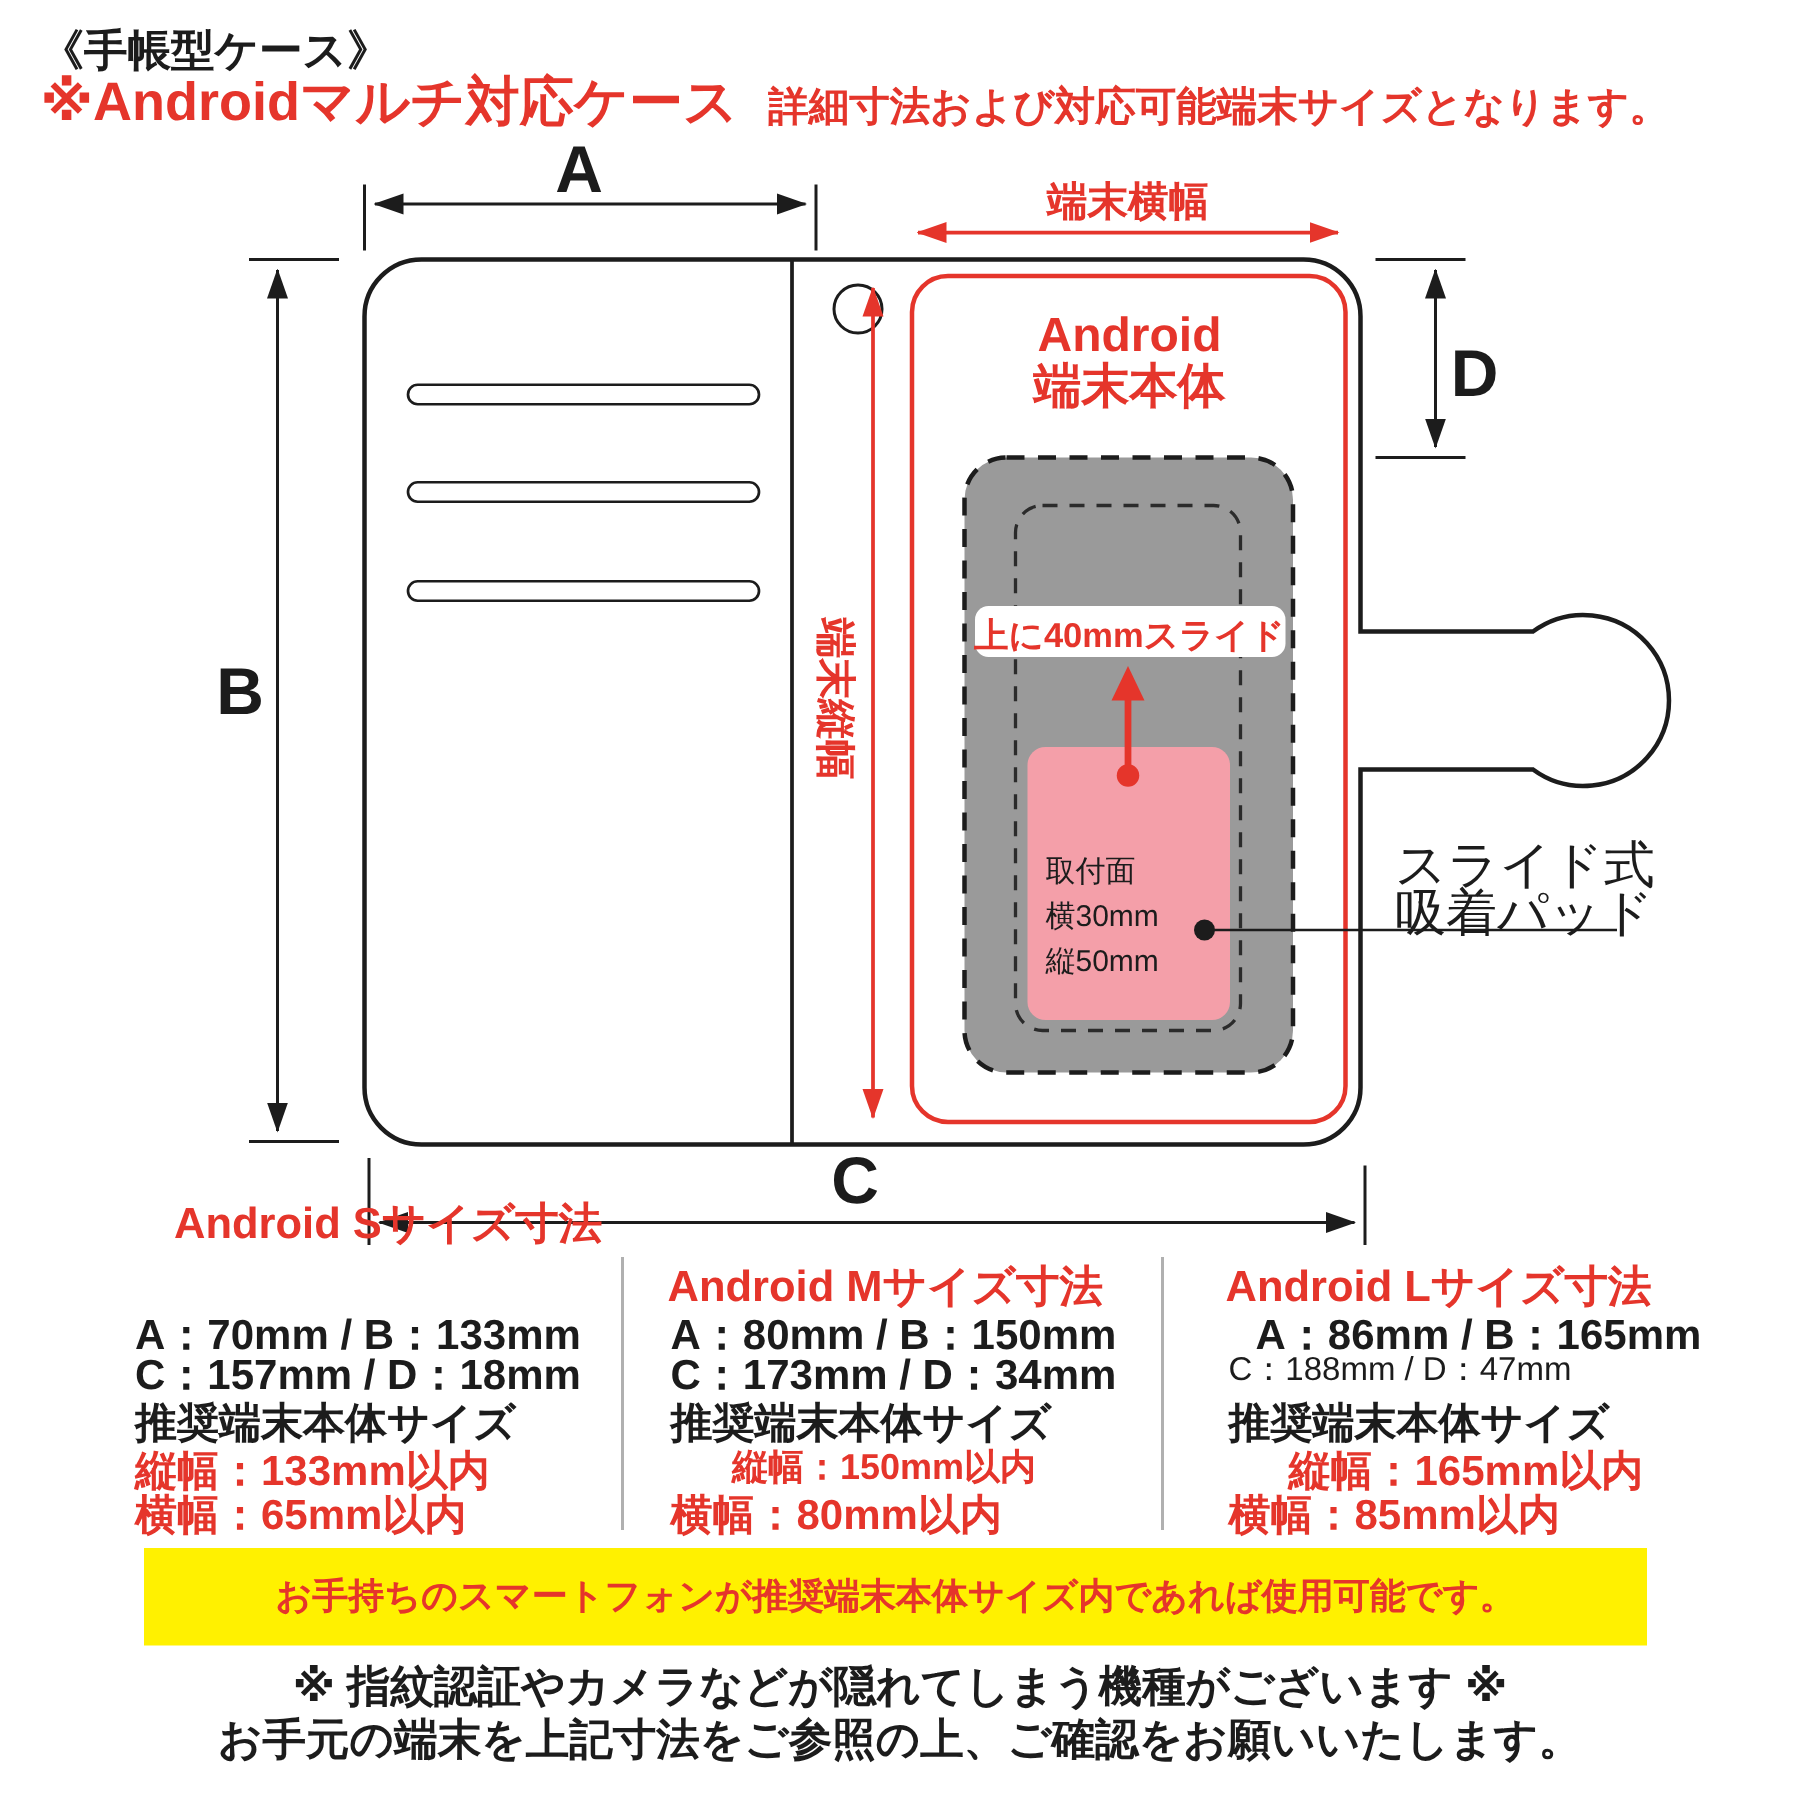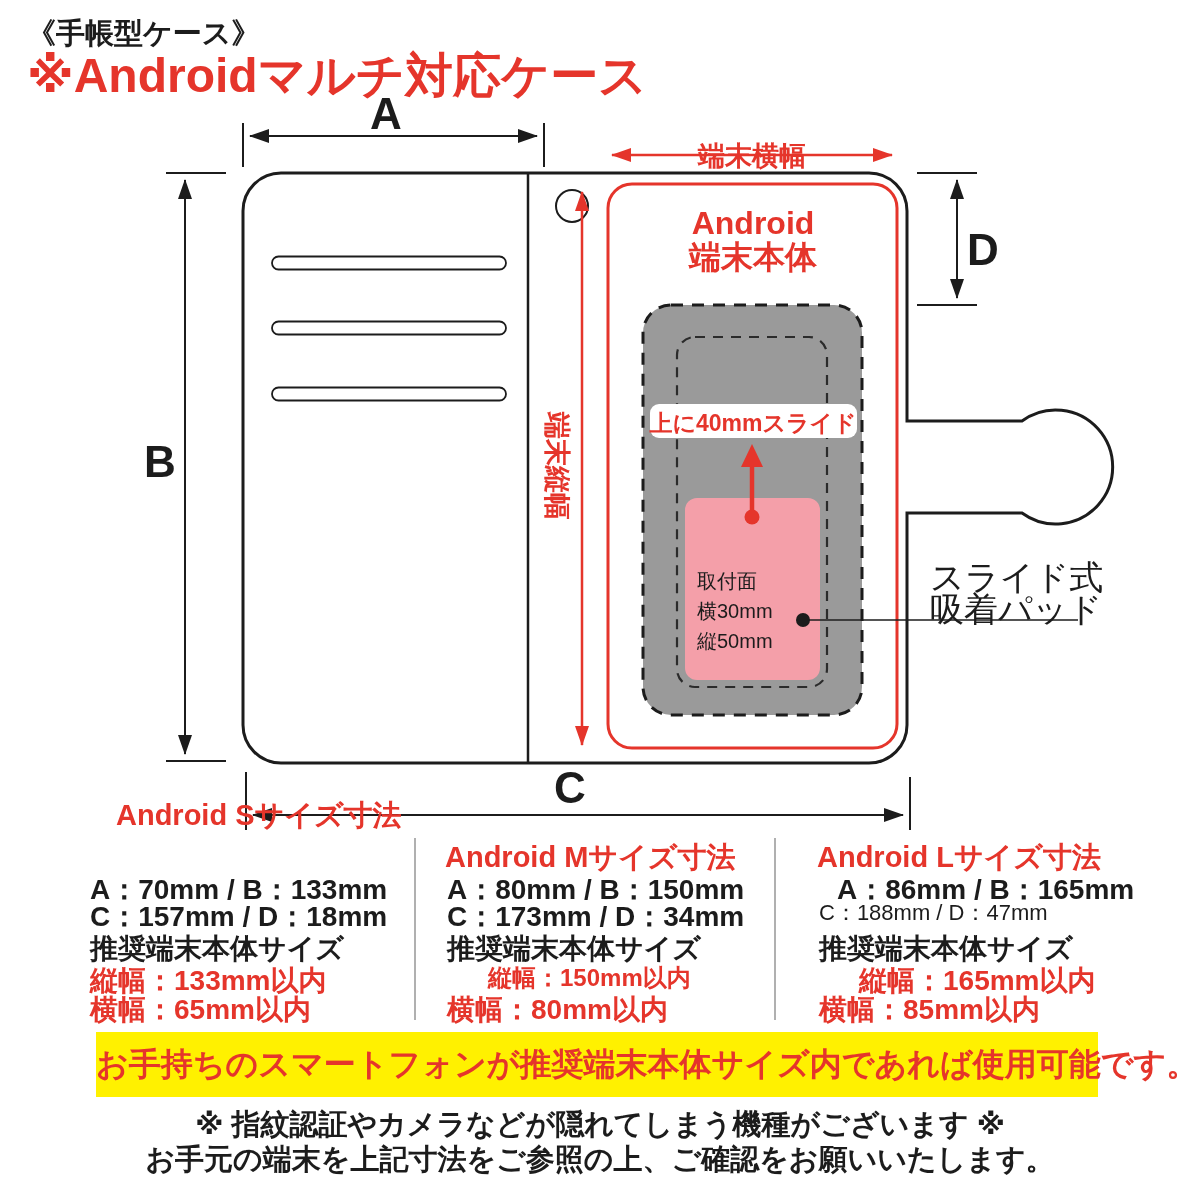--- a/index.html
+++ b/index.html
@@ -79,29 +79,30 @@
     <circle cx="803" cy="620" r="7" fill="#1c1c1c"></circle>
     <line x1="808" y1="620" x2="1078" y2="620" stroke="#1c1c1c" stroke-width="1.6"></line>
   </g>
 
   <line x1="415" y1="838" x2="415" y2="1020" stroke="#b0b0b0" stroke-width="2"></line>
   <line x1="775" y1="838" x2="775" y2="1020" stroke="#b0b0b0" stroke-width="2"></line>
 </svg>
 
 <div class="abs blk" style="left:27px;top:14px;font-size:29px;font-weight:700;">《手帳型ケース》</div>
 <div class="abs" style="left:27px;top:44px;display:flex;align-items:baseline;white-space:nowrap;">
-  <span class="red" style="font-size:48px;font-weight:700;text-align:right;">※Androidマルチ対応ケース</span>
+  <span class="red" style="font-size:36px;font-weight:700;text-align:right;">※Androidマルチ対応ケース</span>
+  <span class="red" style="font-size:27px;font-weight:700;margin-left:20px;">詳細寸法および対応可能端末サイズとなります。</span>
 </div>
 
 <div class="abs dim ctr" style="left:386px;top:92px;">A</div>
 <div class="abs dim ctr" style="left:160px;top:440px;">B</div>
 <div class="abs dim ctr" style="left:570px;top:766px;">C</div>
 <div class="abs dim ctr" style="left:983px;top:228px;">D</div>
 
-<div class="abs red ctr" style="left:752px;top:116px;font-size:27px;font-weight:700;white-space:nowrap;margin-top:22px;">端末横幅</div>
+<div class="abs red ctr" style="left:752px;top:116px;font-size:27px;font-weight:700;white-space:nowrap;">端末横幅</div>
 <div class="abs red ctr" style="left:753px;top:206px;font-size:32px;font-weight:700;text-align:center;line-height:34px;">
   <div>Android</div>
   <div>端末本体</div>
 </div>
 <div class="abs red" style="left:557px;top:466px;transform:translate(-50%,-50%) rotate(90deg);font-size:27px;font-weight:700;white-space:nowrap;">端末縦幅</div>
 <div class="abs red" style="left:753px;top:408px;transform:translateX(-50%);font-size:23px;font-weight:600;white-space:nowrap;">上に40mmスライド</div>
 
 <div class="abs blk" style="left:697px;top:566px;font-size:20px;line-height:30px;">
   <div>取付面</div>
   <div>横30mm</div>
@@ -128,17 +129,17 @@
 <div class="abs red" style="left:447px;top:991px;font-size:28px;font-weight:700;">横幅：80mm以内</div>
 
 <div class="abs red" style="left:817px;top:838px;font-size:29px;font-weight:700;">Android Lサイズ寸法</div>
 <div class="abs blk" style="left:837px;top:871px;font-size:28px;font-weight:700;">A：86mm / B：165mm</div>
 <div class="abs blk" style="left:819px;top:898px;font-size:22px;font-weight:400;text-align:right;">C：188mm / D：47mm</div>
 <div class="abs blk" style="left:819px;top:930px;font-size:28px;font-weight:700;">推奨端末本体サイズ</div>
 <div class="abs red" style="left:819px;top:962px;font-size:28px;font-weight:700;margin-left:40px;">縦幅：165mm以内</div>
 <div class="abs red" style="left:819px;top:991px;font-size:28px;font-weight:700;">横幅：85mm以内</div>
 
 <div class="abs" style="left:96px;top:1032px;width:1002px;height:65px;background:#fff100;">
-  <div class="red" style="font-size:32px;font-weight:700;text-align:center;line-height:65px;white-space:nowrap;">お手持ちのスマートフォンが推奨端末本体サイズ内であれば使用可能です。</div>
+  <div class="red" style="font-size:24px;font-weight:700;text-align:center;line-height:65px;white-space:nowrap;">お手持ちのスマートフォンが推奨端末本体サイズ内であれば使用可能です。</div>
 </div>
 
 <div class="abs blk ctr" style="left:600px;top:1105px;font-size:29px;font-weight:700;white-space:nowrap;">※ 指紋認証やカメラなどが隠れてしまう機種がございます ※</div>
 <div class="abs blk ctr" style="left:600px;top:1140px;font-size:29px;font-weight:700;white-space:nowrap;">お手元の端末を上記寸法をご参照の上、ご確認をお願いいたします。</div>
 
 </body></html>

